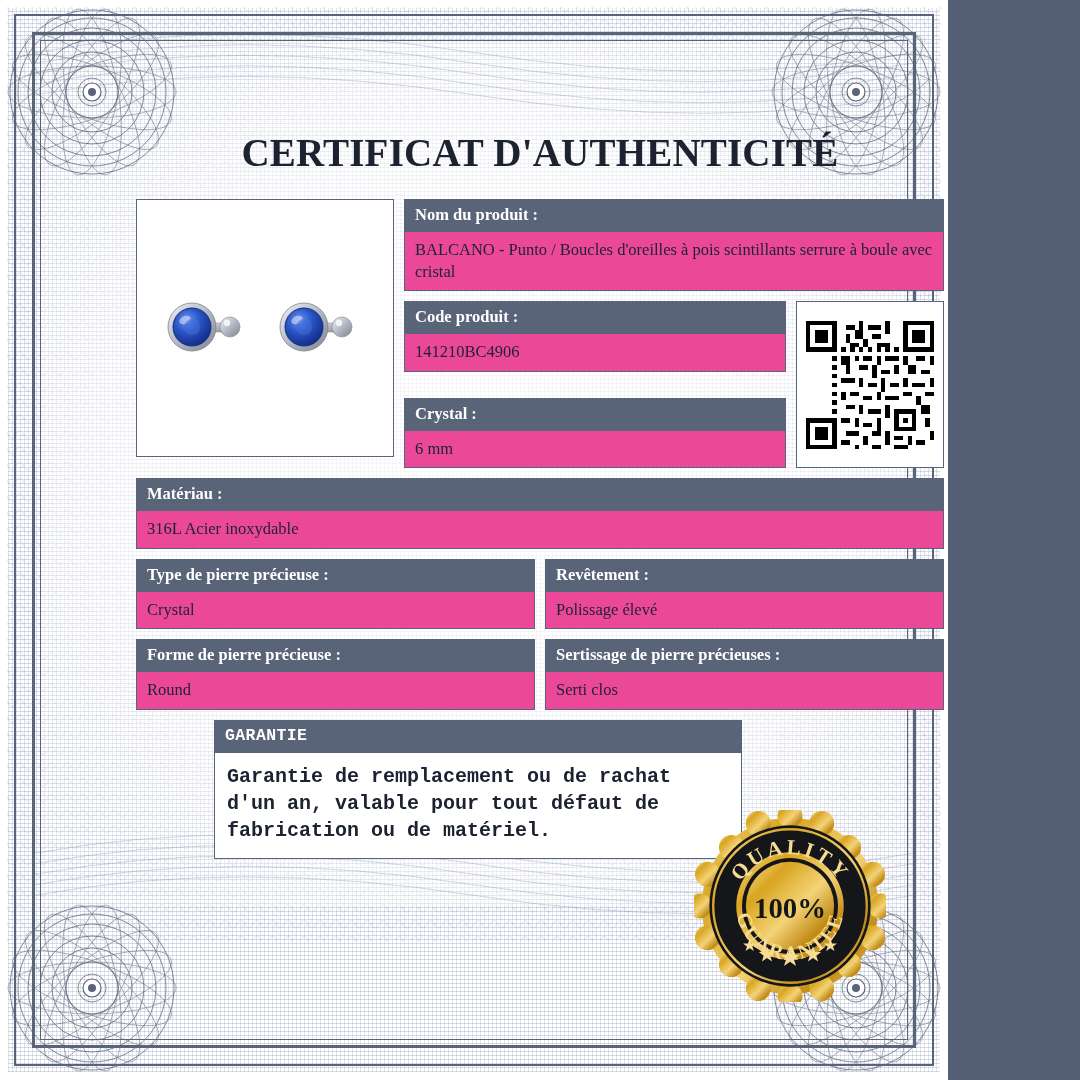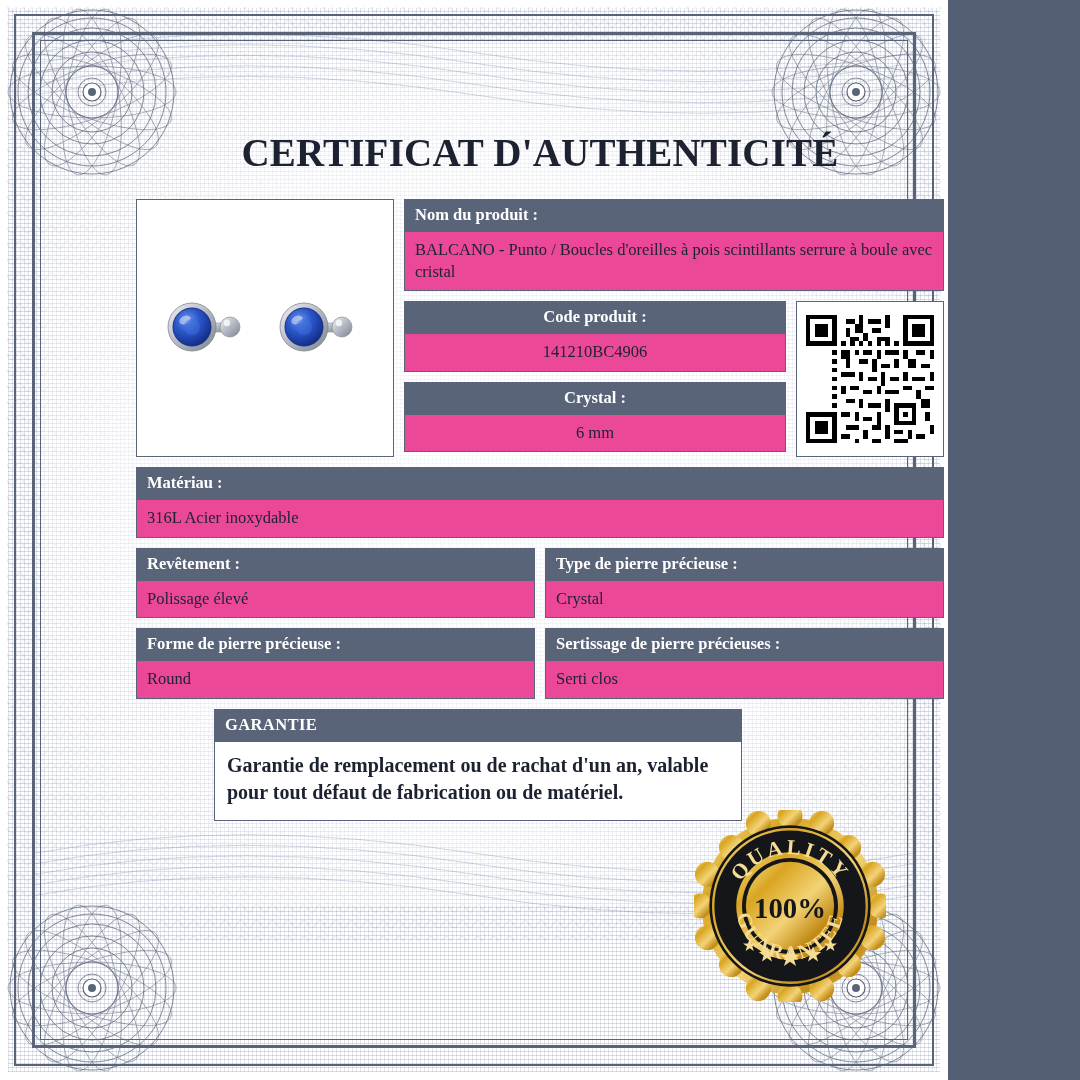--- a/index.html
+++ b/index.html
@@ -138,22 +138,21 @@
   .name-field { }
   .sub-row {
     display: flex;
     gap: 10px;
     flex: 1 1 auto;
   }
   .sub-left {
     flex: 1 1 auto;
     display: flex;
     flex-direction: column;
-    gap: 10px;
-    text-align: center;
+    gap: 26px;
   }
   .qr-box {
     width: 148px;
     flex: none;
     border: 1px solid #5a6479;
     background: #ffffff;
     box-sizing: border-box;
     display: flex;
     align-items: center;
     justify-content: center;
@@ -161,20 +160,21 @@
 
   .half { width: 50%; }
   .full { width: 100%; }
 
   
   .warranty-wrap {
     margin-top: 8px;
     display: flex;
     align-items: flex-end;
     gap: 20px;
+    font-family: Liberation Mono, monospace;
   }
   .warranty {
     width: 528px;
     border: 1px solid #5a6479;
     background: #ffffff;
     box-sizing: border-box;
     margin-left: 78px;
   }
   .warranty .field-label { font-size: 16.5px; letter-spacing: .4px; }
   .warranty-text {
@@ -531,26 +531,26 @@
 
     <div class="row">
       <div class="field full">
         <div class="field-label">Matériau :</div>
         <div class="field-value">316L Acier inoxydable</div>
       </div>
     </div>
 
     <div class="row">
       <div class="field half">
+        <div class="field-label">Type de pierre précieuse :</div>
+        <div class="field-value">Crystal</div>
+      </div>
+      <div class="field half">
         <div class="field-label">Revêtement :</div>
         <div class="field-value">Polissage élevé</div>
-      </div>
-      <div class="field half">
-        <div class="field-label">Type de pierre précieuse :</div>
-        <div class="field-value">Crystal</div>
       </div>
     </div>
 
 
     <div class="row">
       <div class="field half">
         <div class="field-label">Forme de pierre précieuse :</div>
         <div class="field-value">Round</div>
       </div>
       <div class="field half">

